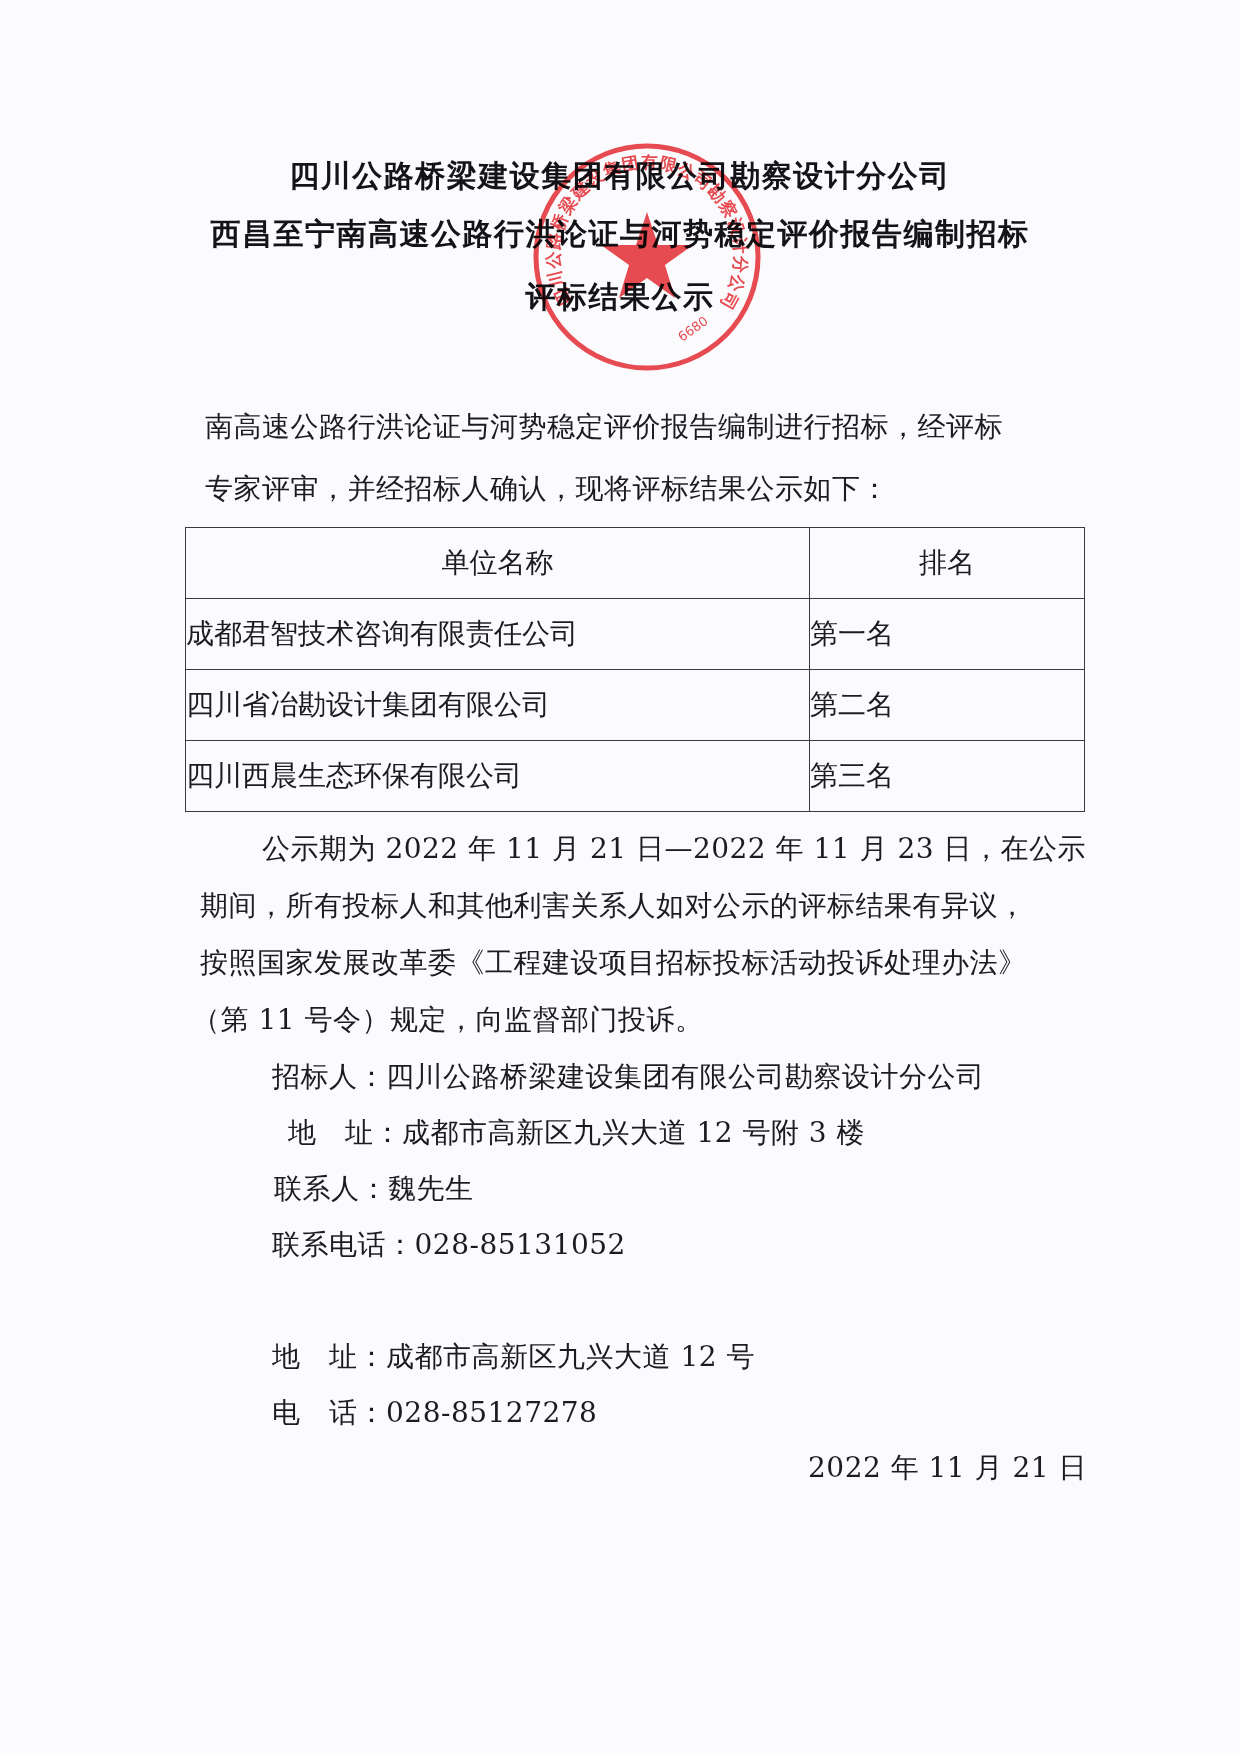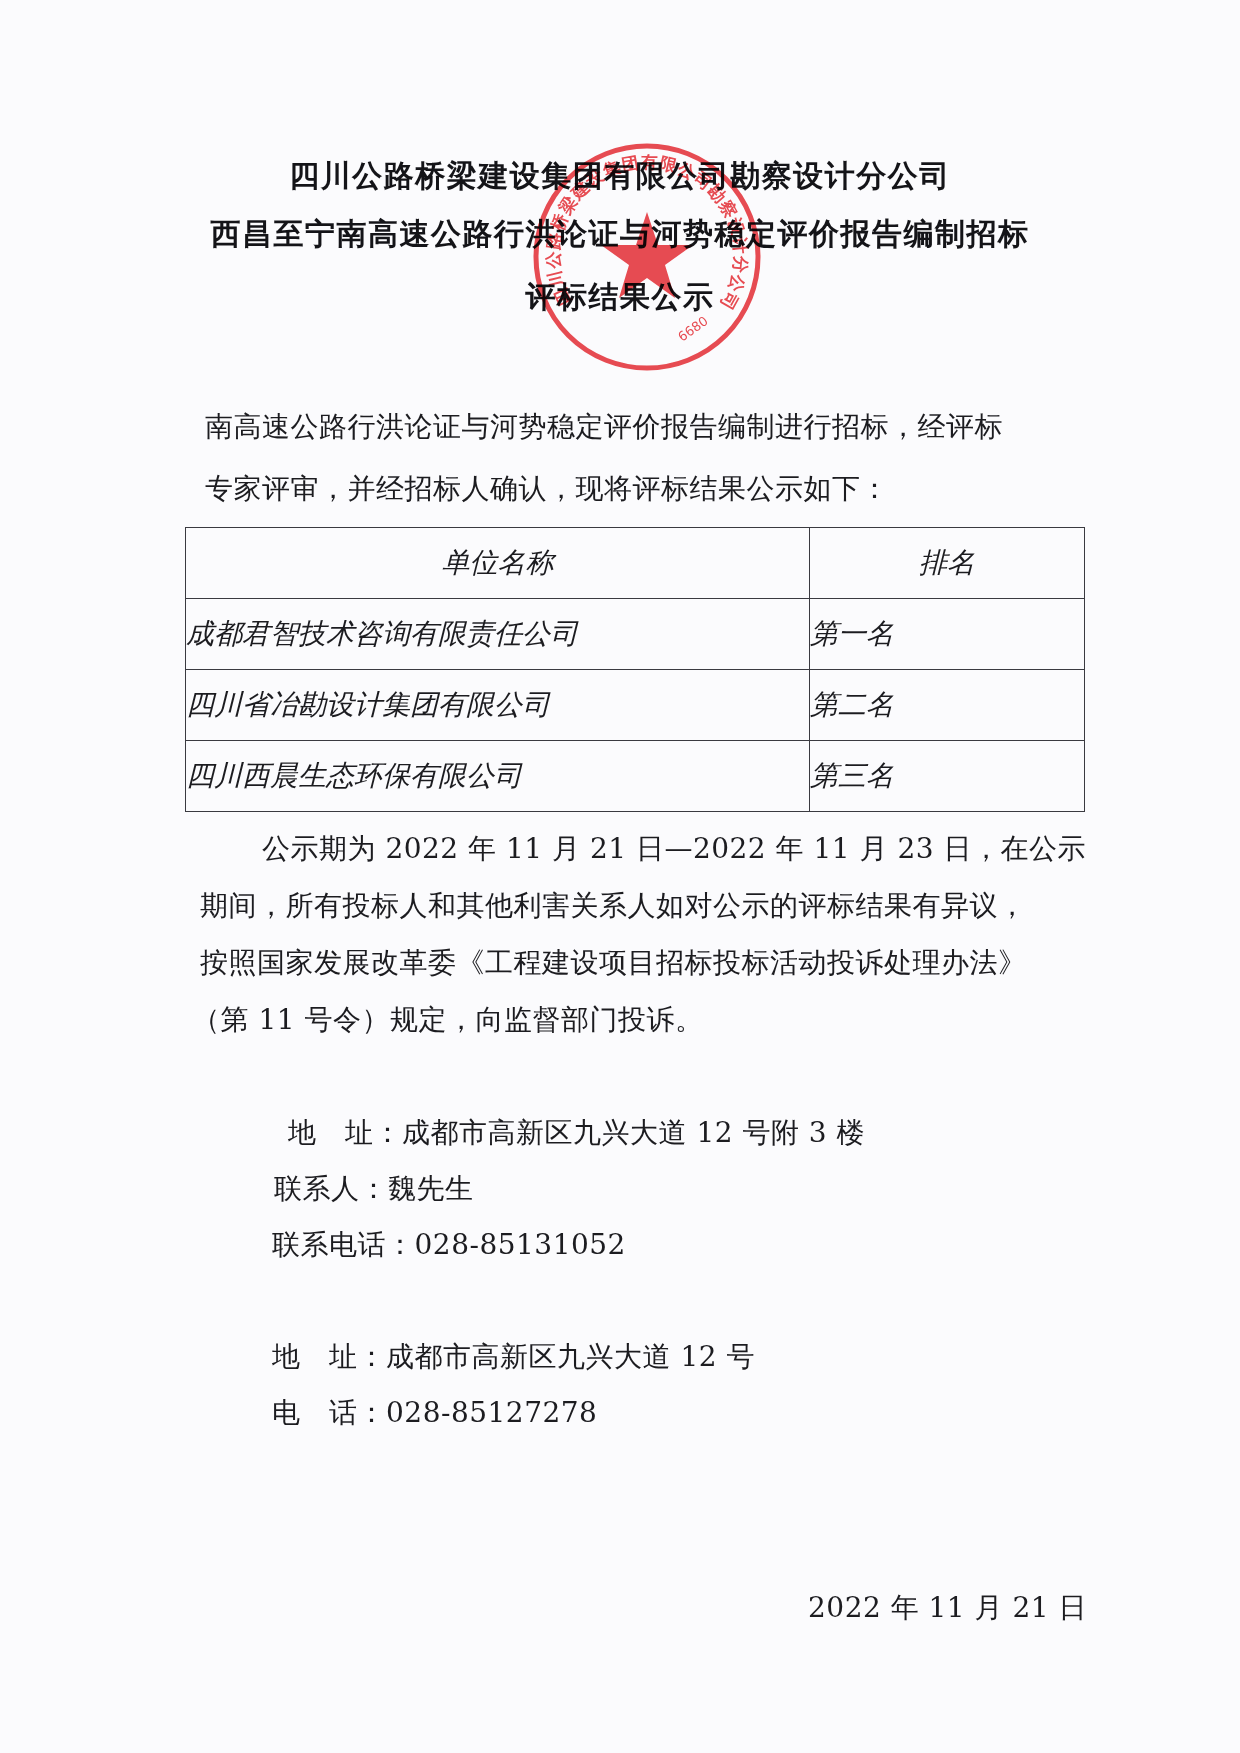--- a/index.html
+++ b/index.html
@@ -24,21 +24,20 @@
     z-index: 4; opacity: 0.88; mix-blend-mode: multiply;
   }
   table.results {
     position: absolute; left: 185px; top: 527px; width: 900px;
     border-collapse: collapse; z-index: 3;
   }
   table.results td, table.results th {
     border: 1.5px solid #3a3a40; height: 70px; 
     font-size: 28px; font-weight: normal; padding: 0; color: #1c1c20;
     font-family: "DejaVu Serif", "Liberation Serif", serif;
-    font-style: italic;
   }
   table.results .c1 { width: 625px; }
   table.results .c2 { width: 275px; }
 </style>
 </head>
 <body>
 
 <div class="page">
 
   <div class="title-line" style="top:156px">四川公路桥梁建设集团有限公司勘察设计分公司</div>
@@ -79,31 +78,34 @@
       <td class="c2">第三名</td>
     </tr>
   </tbody>
     </table>
 
   <div class="body-line" style="left:262px; top:829px">公示期为 2022 年 11 月 21 日—2022 年 11 月 23 日，在公示</div>
   <div class="body-line" style="left:200px; top:886px">期间，所有投标人和其他利害关系人如对公示的评标结果有异议，</div>
   <div class="body-line" style="left:200px; top:943px">按照国家发展改革委《工程建设项目招标投标活动投诉处理办法》</div>
   <div class="body-line" style="left:192px; top:1000px">（第 11 号令）规定，向监督部门投诉。</div>
 
+  <div class="body-line" style="left:272px; top:1057px">
+    <span>招标人：</span><span>四川公路桥梁建设集团有限公司勘察设计分公司</span>
+  </div>
   <div class="body-line" style="left:288px; top:1113px">
     <span>地　址：</span><span>成都市高新区九兴大道 12 号附 3 楼</span>
   </div>
   <div class="body-line" style="left:274px; top:1169px">
     <span>联系人：</span><span>魏先生</span>
   </div>
   <div class="body-line" style="left:272px; top:1225px">
     <span>联系电话：</span><span>028-85131052</span>
   </div>
   <div class="body-line" style="left:272px; top:1337px">
     <span>地　址：</span><span>成都市高新区九兴大道 12 号</span>
   </div>
   <div class="body-line" style="left:272px; top:1393px">
     <span>电　话：</span><span>028-85127278</span>
   </div>
 
-  <div class="body-line" style="left:808px; top:1588px">2022 年 11 月 21 日</div>
+  <div class="body-line" style="left:808px; top:1448px">2022 年 11 月 21 日</div>
 
 </div>
 
 </body></html>

